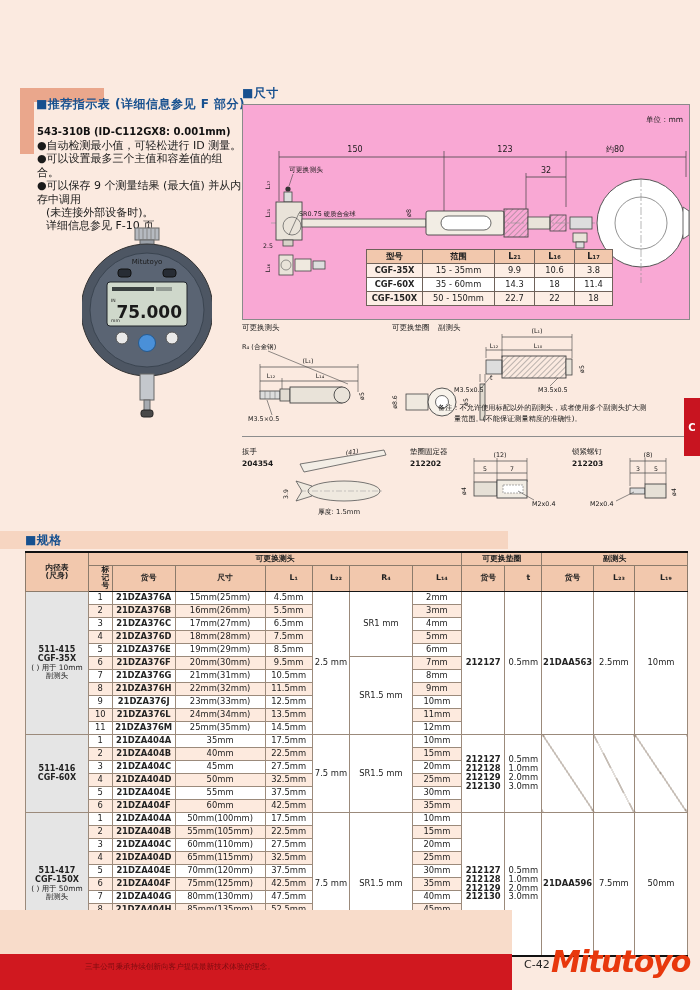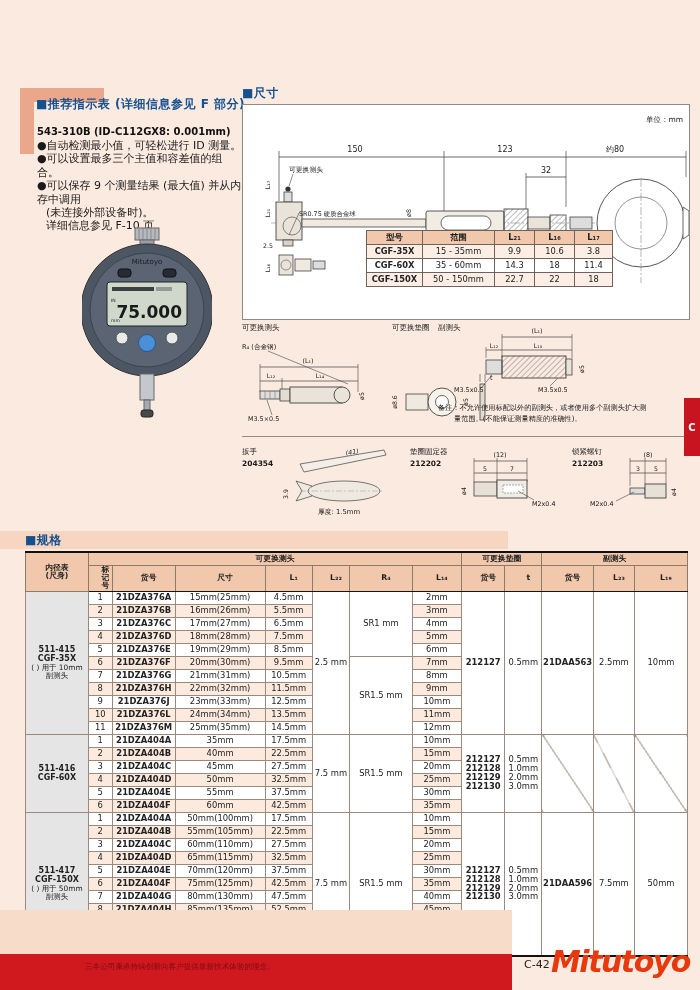--- a/index.html
+++ b/index.html
@@ -15,22 +15,22 @@
            border-top:14px solid #eaa78c;border-left:14px solid #eaa78c;}
 
   
   .rec-title{left:36px;top:96px;}
   .rec-model{left:37px;top:126px;font-size:10px;font-weight:bold;color:#111;}
   .rec-bullets{left:37px;top:139px;font-size:11px;line-height:13.4px;color:#1a1a1a;width:205px;}
   .rec-bullets .indent{padding-left:9px;}
 
   
   .dims-title{left:242px;top:85px;}
-  .draw-box{left:242px;top:104px;width:446px;height:214px;background:#ffffff;border:1px solid #8a8a8a;}
-  .dims-table-wrap{position:absolute;left:92px;top:125px;padding-left:31px;}
+  .draw-box{left:242px;top:104px;width:446px;height:214px;background:#f9a8d4;border:1px solid #8a8a8a;}
+  .dims-table-wrap{position:absolute;left:92px;top:144px;padding-left:31px;}
   .mini-table{border-collapse:collapse;table-layout:fixed;background:#fff;font-size:8.3px;}
   .mini-table th,.mini-table td{border:1px solid #6f625a;height:13px;padding:0 2px;text-align:center;line-height:1;}
   .mini-table th{background:#f2c8ad;font-weight:bold;}
   .mini-table tr.pinkrow td{background:#fdeee5;}
   .mini-table td.bold{font-weight:bold;}
 
   
   .spec-band{left:0;top:531px;width:508px;height:18px;background:#f6d5c1;}
   .spec-title{left:25px;top:532px;}
   .spec-wrap{left:25px;top:551px;}

